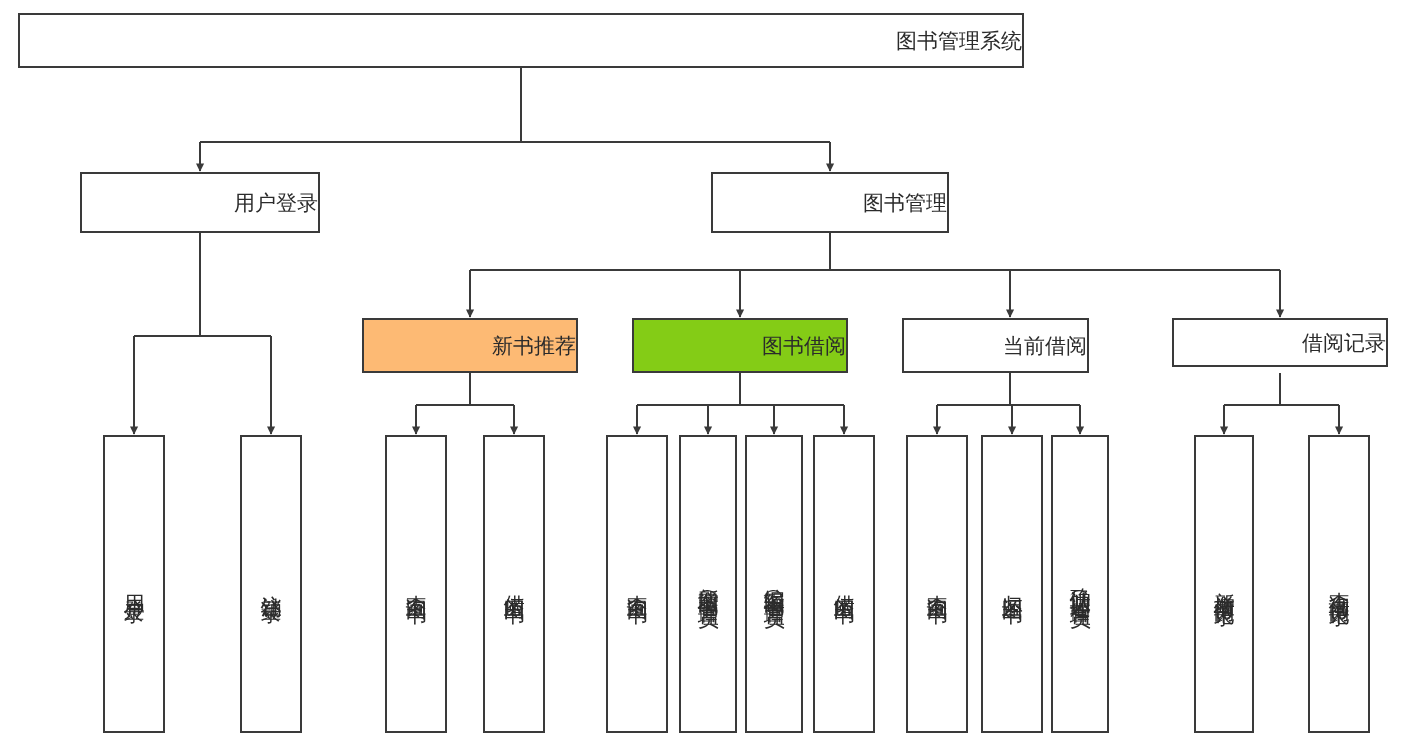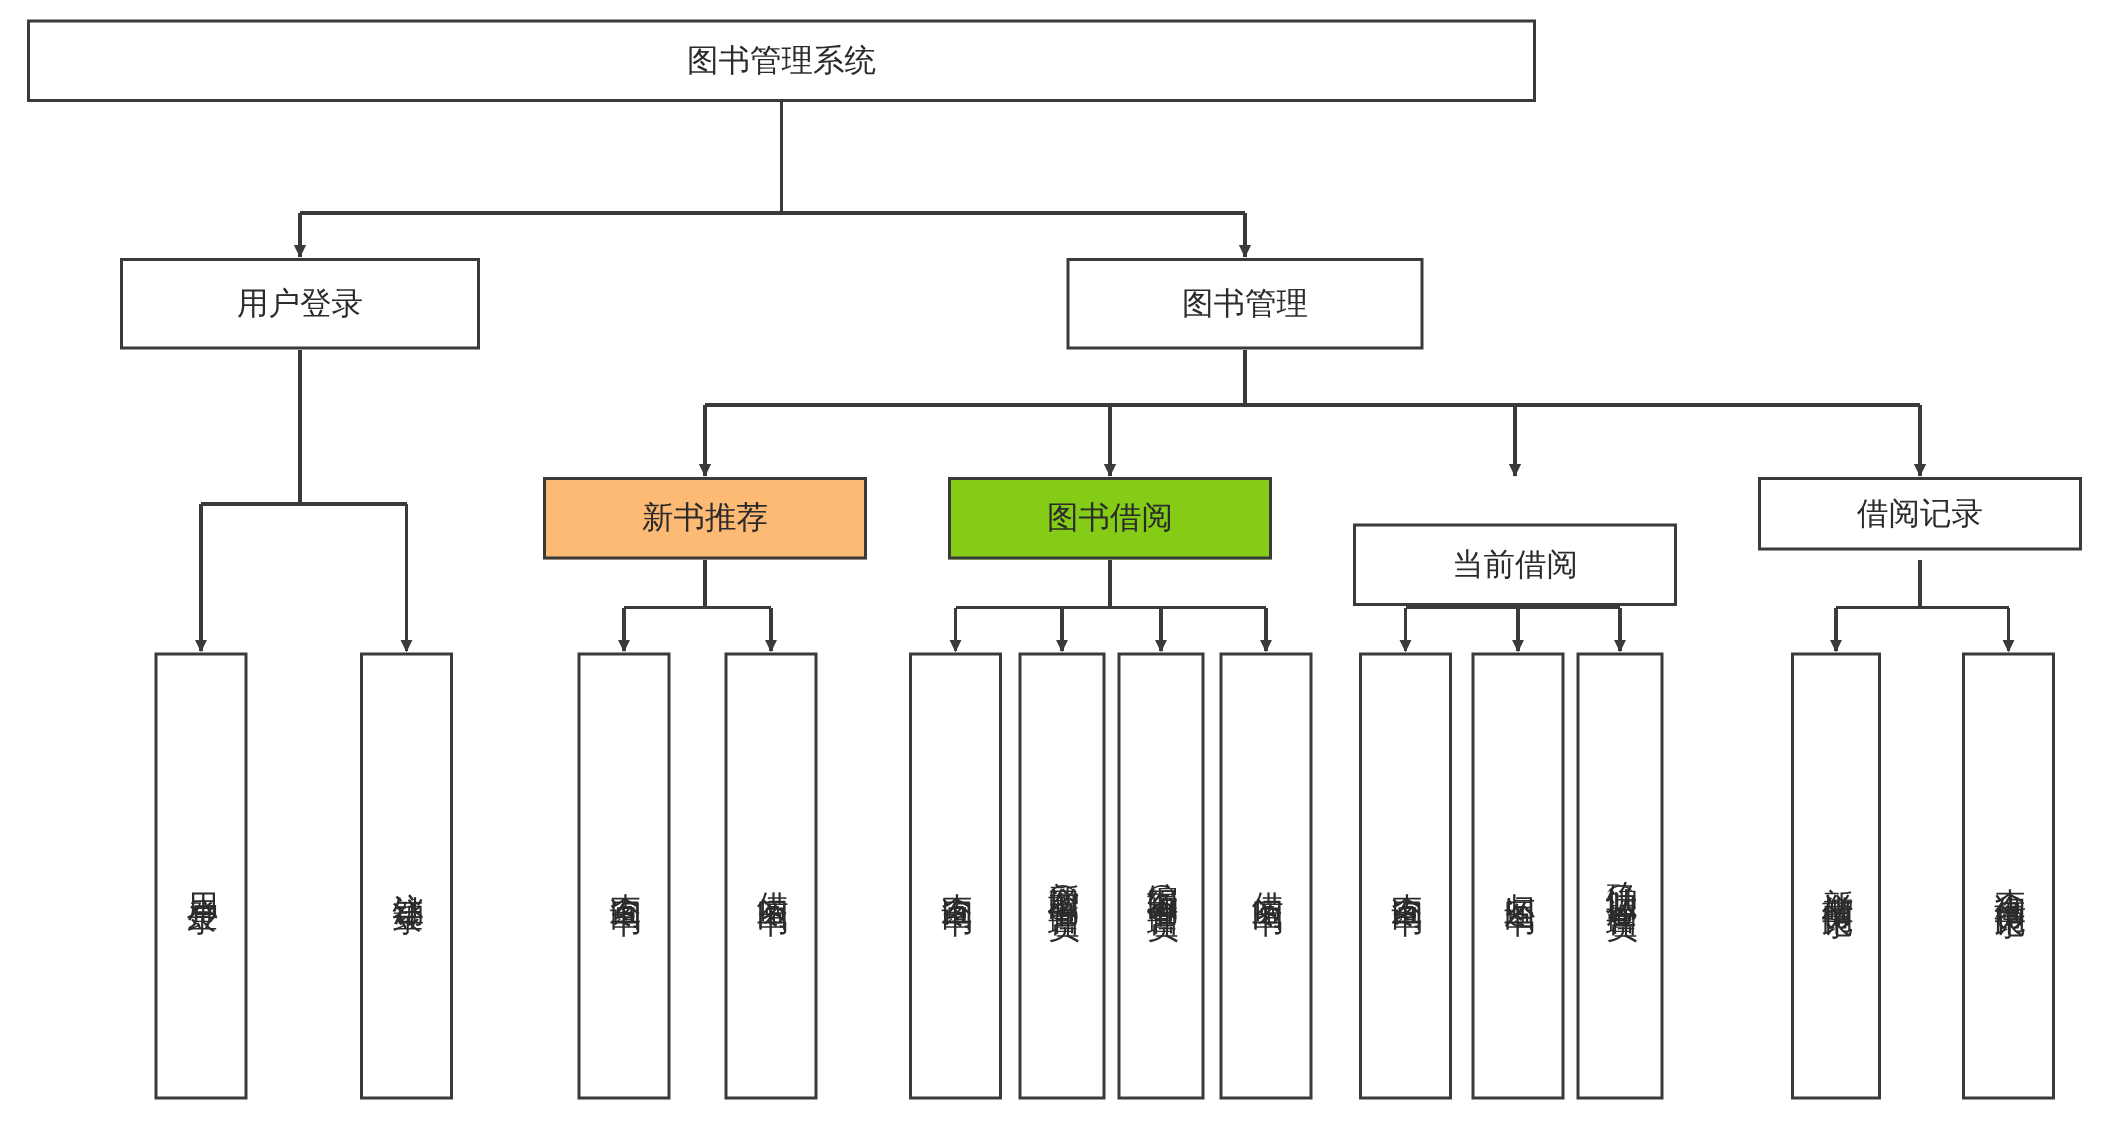--- a/index.html
+++ b/index.html
@@ -25,21 +25,21 @@
     height: 747px;
     pointer-events: none;
   }
   .node {
     position: absolute;
     box-sizing: border-box;
     border: 2px solid #3a3a3a;
     background: #ffffff;
     display: flex;
     align-items: center;
-    justify-content: center;
+    justify-content: flex-end;
     color: #2b2b2b;
   }
   .node .label {
     display: block;
     text-align: center;
     line-height: 1.12;
     white-space: pre-line;
   }
   .node-h .label {
     font-size: 21px;
@@ -122,21 +122,21 @@
       </div>
       <div class="node node-h" style="left: 711px; top: 172px; width: 238px; height: 61px; border-color: rgb(58, 58, 58); background: rgb(255, 255, 255); color: rgb(43, 43, 43);">
         <span class="label">图书管理</span>
       </div>
       <div class="node node-h" style="left: 362px; top: 318px; width: 216px; height: 55px; border-color: rgb(58, 58, 58); background: #fdba74; color: rgb(43, 43, 43);">
         <span class="label">新书推荐</span>
       </div>
       <div class="node node-h" style="left: 632px; top: 318px; width: 216px; height: 55px; border-color: rgb(58, 58, 58); background: #84cc16; color: rgb(43, 43, 43);">
         <span class="label">图书借阅</span>
       </div>
-      <div class="node node-h" style="left: 902px; top: 318px; width: 216px; height: 55px; border-color: rgb(58, 58, 58); background: rgb(255, 255, 255); color: rgb(43, 43, 43); margin-top: 31px;">
+      <div class="node node-h" style="left: 902px; top: 318px; width: 187px; height: 55px; border-color: rgb(58, 58, 58); background: rgb(255, 255, 255); color: rgb(43, 43, 43);">
         <span class="label">当前借阅</span>
       </div>
       <div class="node node-h" style="left: 1172px; top: 318px; width: 216px; height: 49px; border-color: rgb(58, 58, 58); background: rgb(255, 255, 255); color: rgb(43, 43, 43);">
         <span class="label">借阅记录</span>
       </div>
       <div class="node node-v" style="left: 103px; top: 435px; width: 62px; height: 298px; border-color: rgb(58, 58, 58); background: rgb(255, 255, 255); color: rgb(43, 43, 43);">
         <span class="label">用户登录</span>
       </div>
       <div class="node node-v" style="left: 240px; top: 435px; width: 62px; height: 298px; border-color: rgb(58, 58, 58); background: rgb(255, 255, 255); color: rgb(43, 43, 43);">
         <span class="label">注销登录</span>

